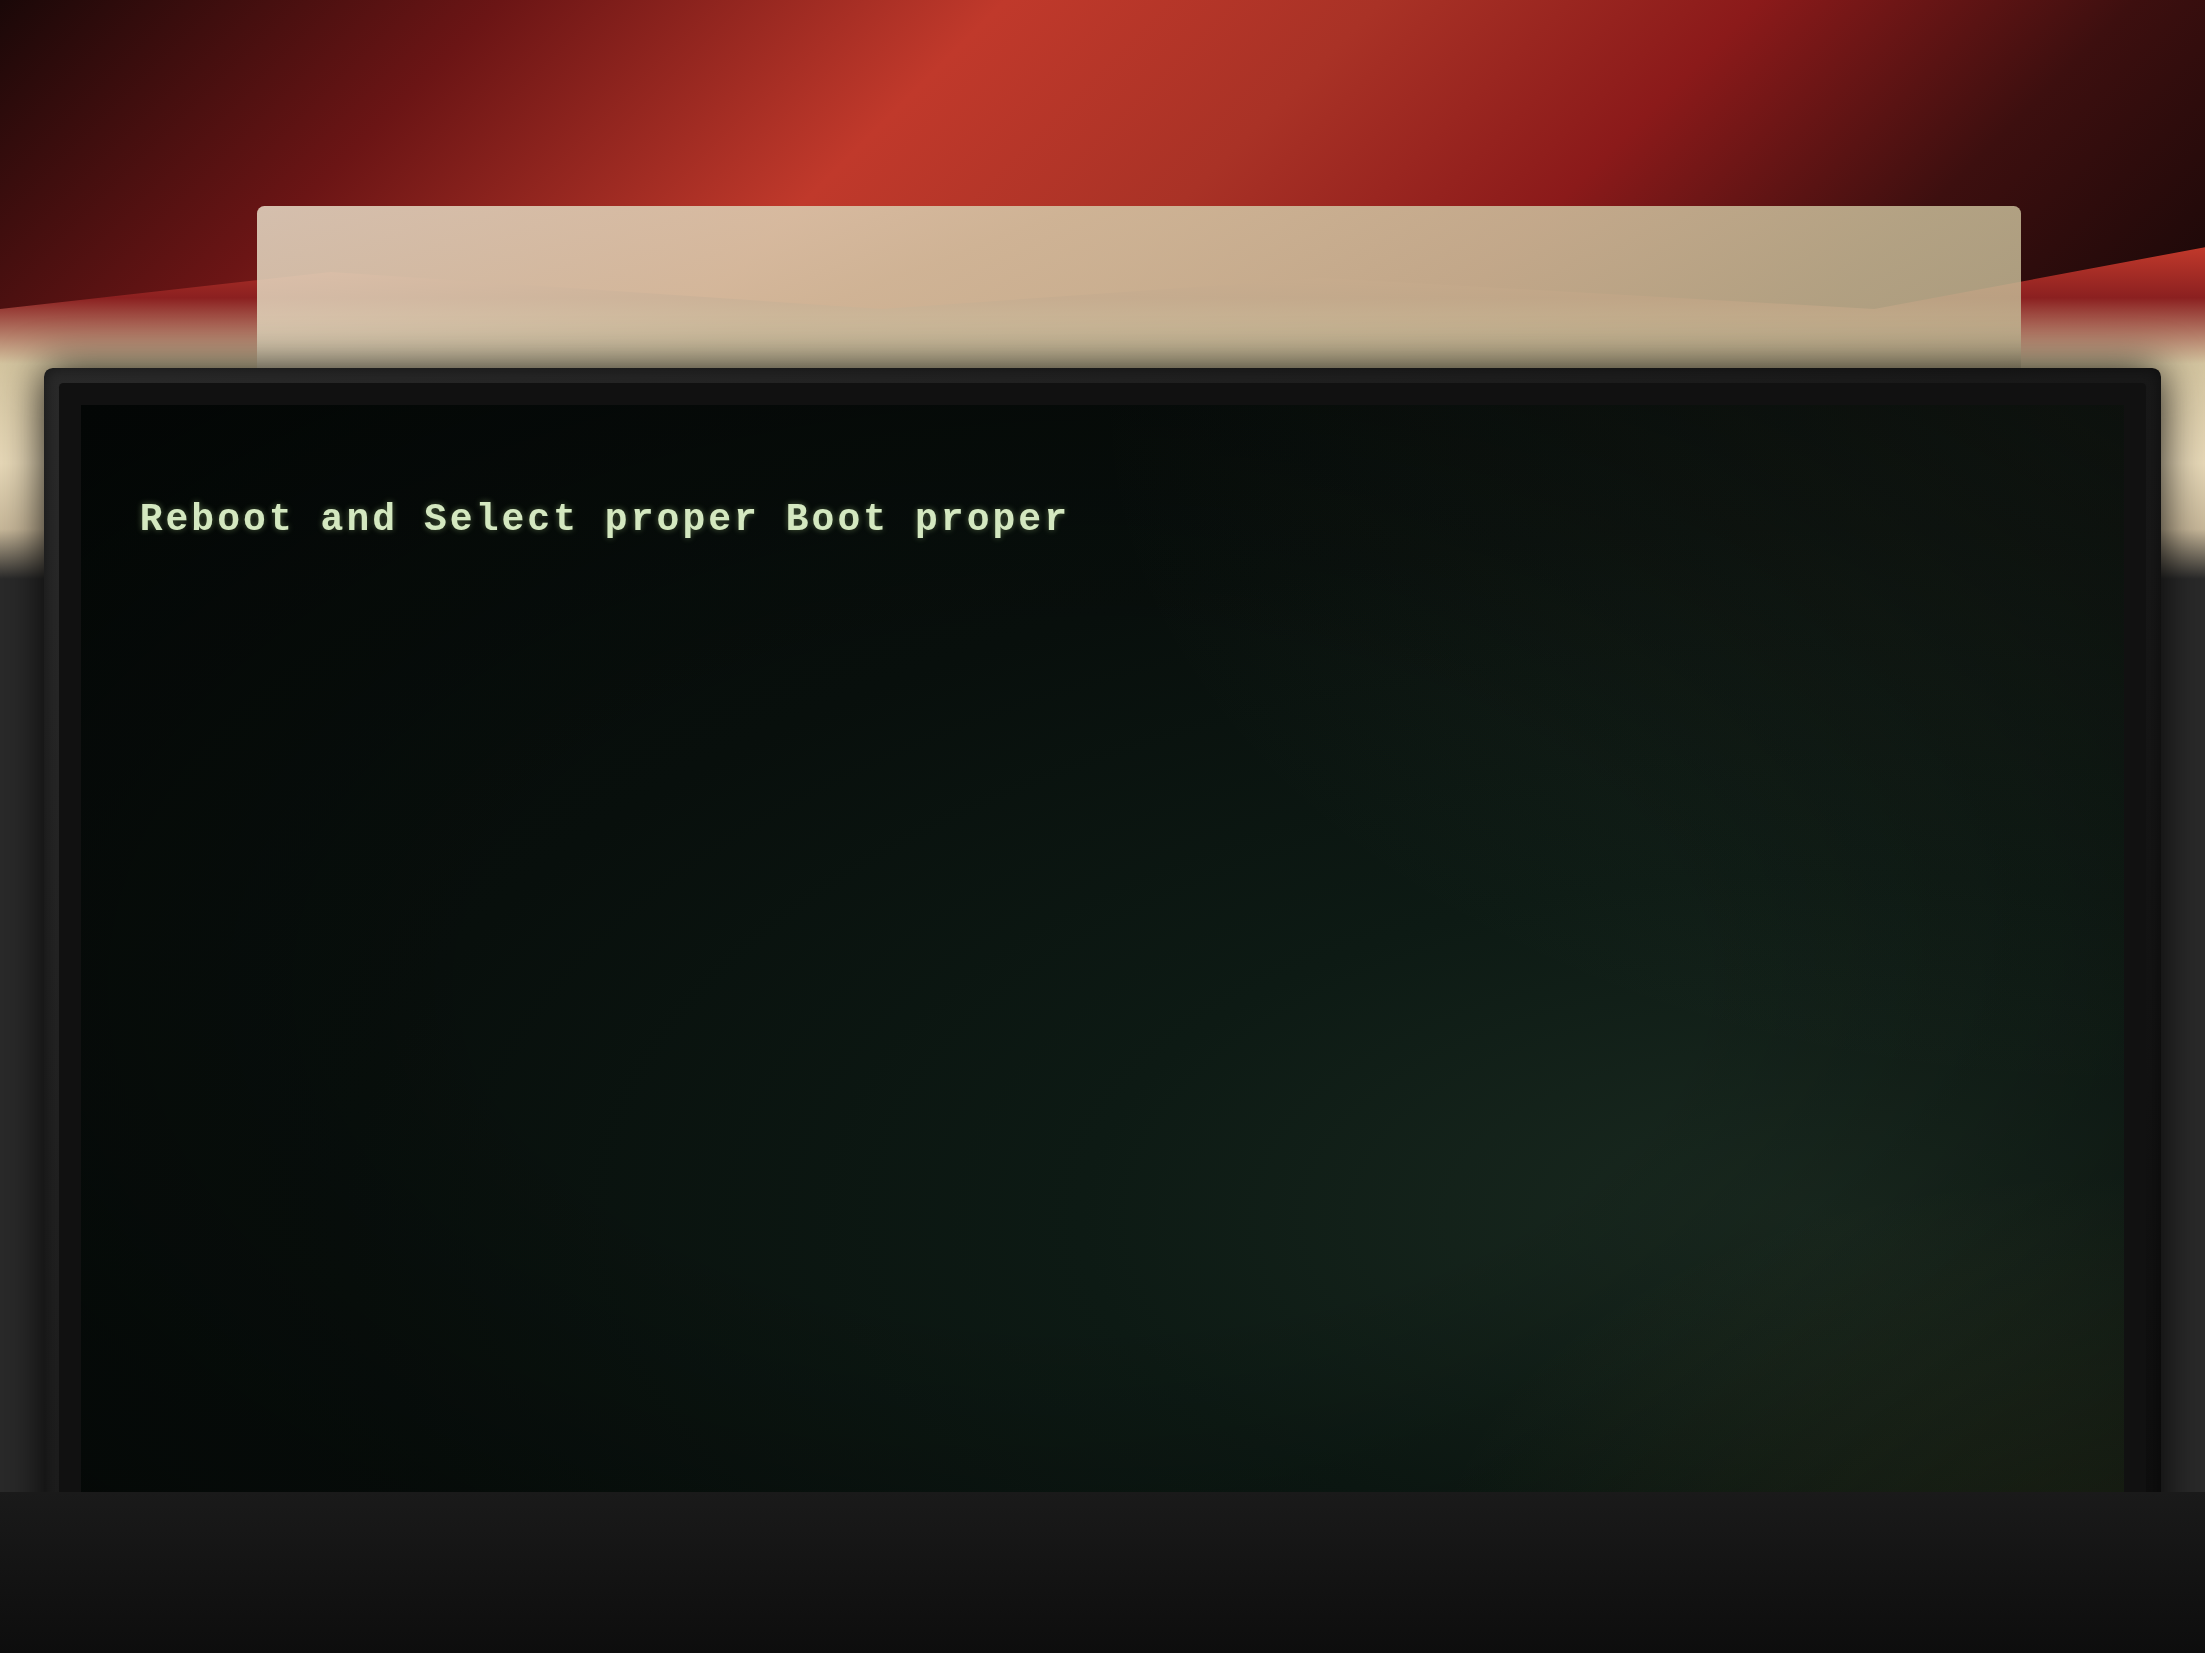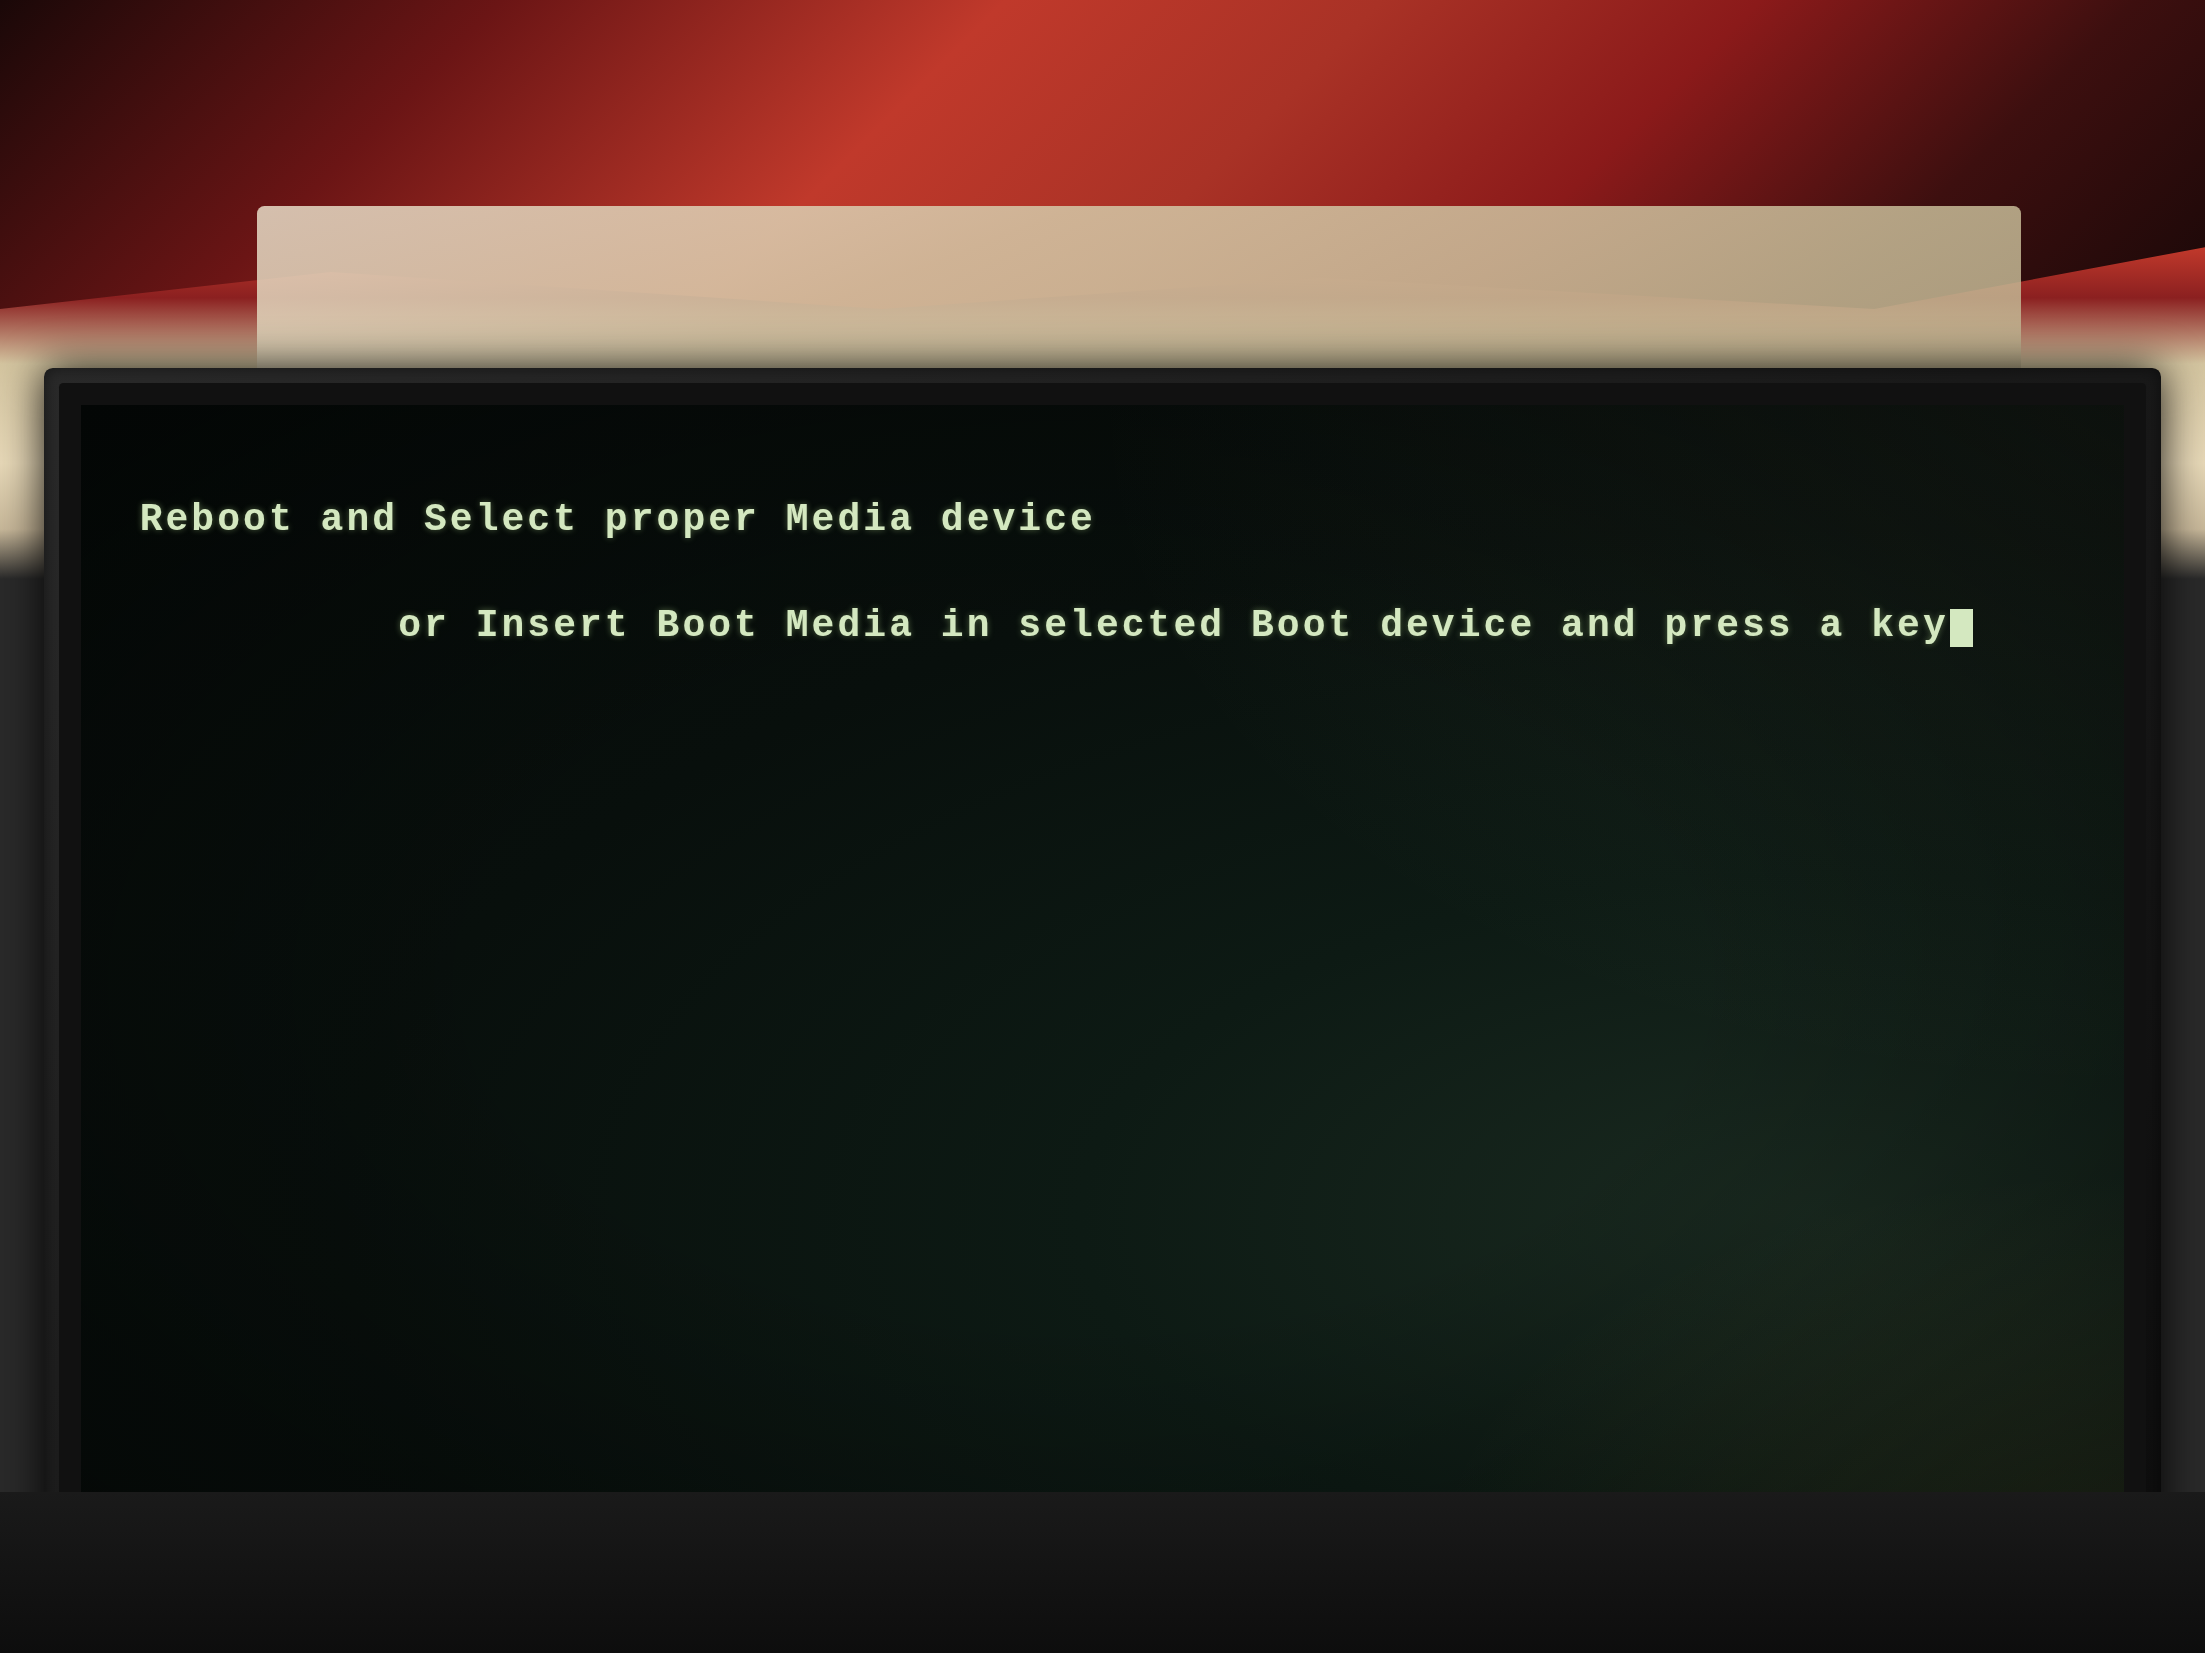--- a/index.html
+++ b/index.html
@@ -170,23 +170,20 @@
 <div class="top-light-area"></div>
 
 <div class="monitor-outer">
   <div class="monitor-bezel">
     <div class="monitor-screen">
       <div class="screen-glow"></div>
       <div class="screen-glow-br"></div>
       <div class="screen-vignette"></div>
 
       <div class="boot-text-container">
-        <div class="boot-line">Reboot and Select proper Media device</div>
-        <div class="boot-line">
-          <span>or Insert Boot Media in selected Boot device and press a key</span><span class="cursor"></span>
-        </div>
+        <div class="boot-line">Reboot and Select proper Boot proper</div>
       </div>
     </div>
   </div>
 </div>
 
 <div class="floor-area"></div>
 
 
 </body></html>

